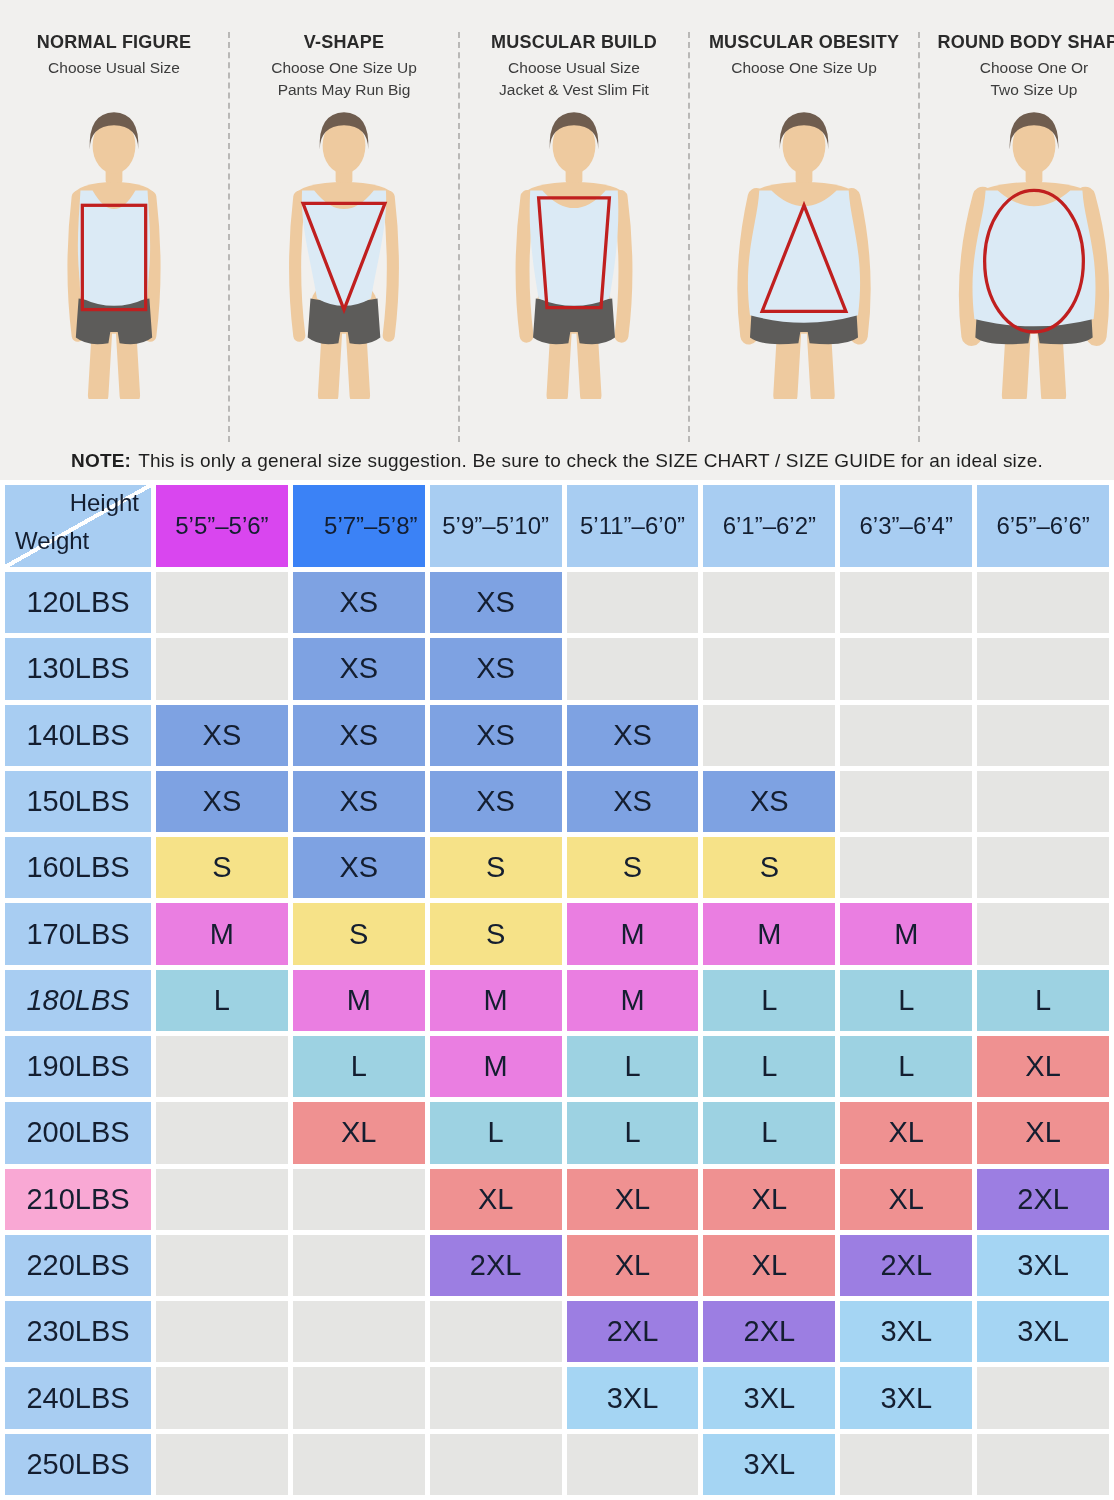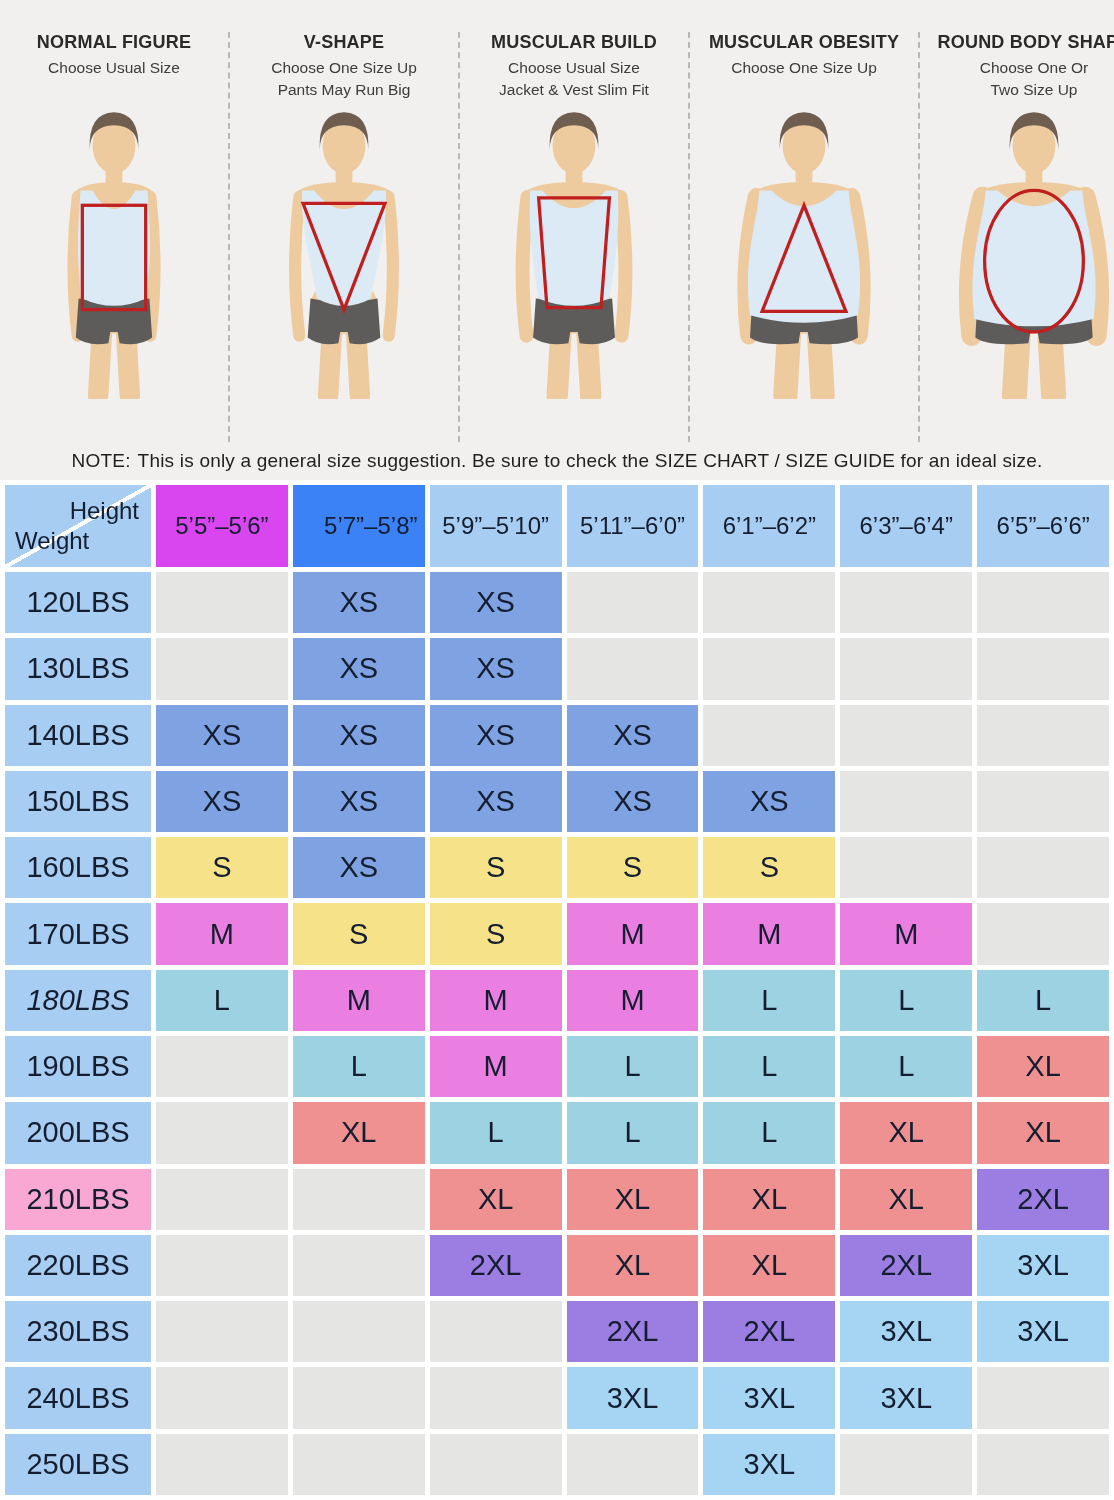--- a/index.html
+++ b/index.html
@@ -45,21 +45,21 @@
   .fig-art svg { width:204px; height:298px; display:inline-block; }
 
   
   .note {
     height:38px; flex:none;
     background:#f1f0ee;
     display:flex; align-items:center; justify-content:center;
     font-size:19px; color:#1f1f1f;
     letter-spacing:.2px;
   }
-  .note .note-label { font-weight:normal; margin-right:7px; }
+  .note .note-label { font-weight:bold; margin-right:7px; }
 
   
   .table-wrap {
     flex:1 1 auto;
     background:#ffffff;
     box-sizing:border-box;
     padding:5px;
     display:grid;
     grid-template-columns:146px repeat(7, 1fr);
     grid-template-rows:82px repeat(14, 1fr);
@@ -74,21 +74,21 @@
   .wcell { font-size:29px; }
   .corner {
     position:relative;
     background:
       linear-gradient(to bottom right,
         #a8cdf2 calc(50% - 2px),
         #ffffff calc(50% - 2px),
         #ffffff calc(50% + 2px),
         #a8cdf2 calc(50% + 2px));
   }
-  .corner .c-top  { position:absolute; top:12px;  right:12px; font-size:24px; }
+  .corner .c-top  { position:absolute; top:4px;  right:12px; font-size:24px; }
   .corner .c-bot  { position:absolute; bottom:12px; left:10px; font-size:24px; }
 </style>
 </head>
 <body>
 
 <div class="page">
 
   <section class="figures" id="figures-row">
       <div class="fig-col">
         <div class="fig-title">NORMAL FIGURE</div>

